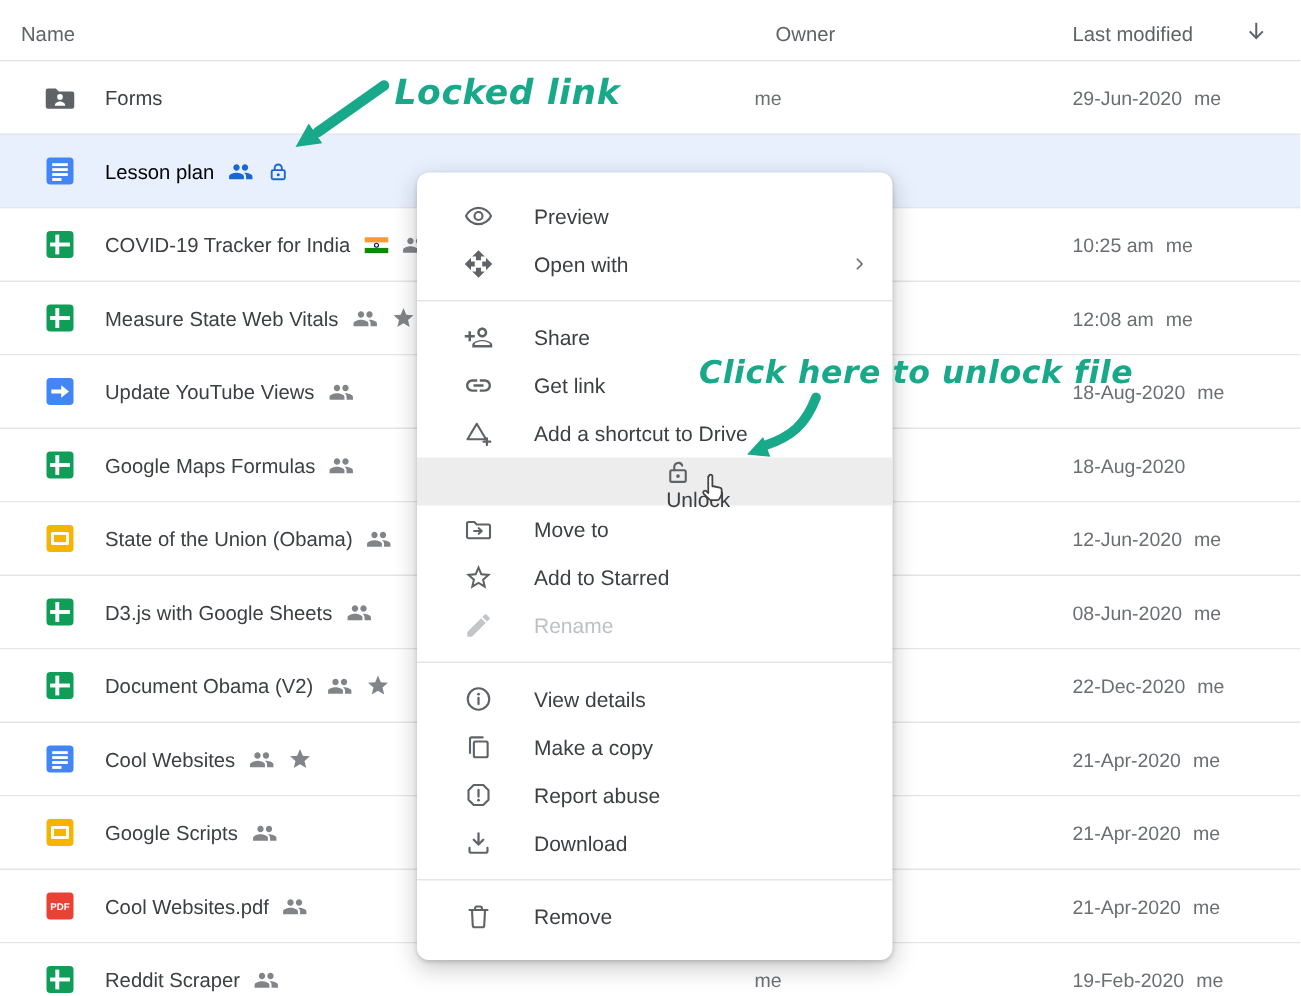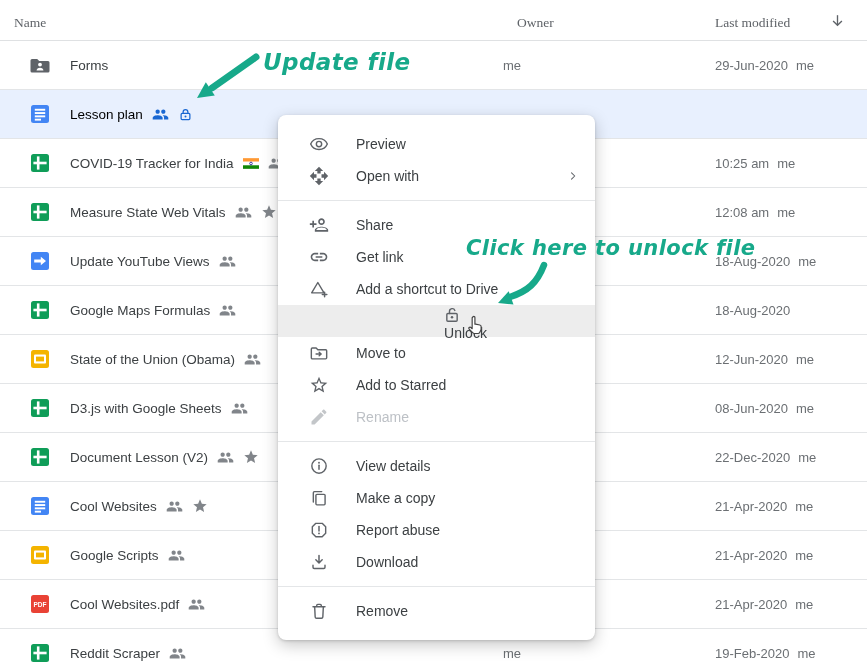--- a/index.html
+++ b/index.html
@@ -1,20 +1,20 @@
 <!DOCTYPE html>
 <html><head>
 <meta charset="utf-8">
 <style>
   html,body{margin:0;padding:0;background:#fff;}
   .screen{position:relative;width:867px;height:664px;background:#fff;overflow:hidden;
           font-family:"Liberation Sans","DejaVu Sans",sans-serif;}
   
   .hdr{position:relative;height:40px;border-bottom:1px solid #dfe1e3;}
-  .hdr .h{position:absolute;top:16px;font-size:13.5px;font-weight:500;color:#5f6368;line-height:13px;font-family:Liberation Serif, serif;}
+  .hdr .h{position:absolute;top:16px;font-size:13.5px;font-weight:500;color:#5f6368;line-height:13px;}
   .h-name{left:14px;}
   .h-owner{left:517px;}
   .h-mod{left:715px;}
   .h-sort{position:absolute;left:829px;top:12px;width:17px;height:17px;color:#5f6368;}
   
   .row{position:relative;height:48px;border-bottom:1px solid #e3e5e7;background:#fff;}
   .row.selected{background:#e8f0fe;}
   .f-icon{position:absolute;left:28px;top:12px;width:24px;height:24px;}
   .f-namewrap{position:absolute;left:70px;top:0;height:48px;display:flex;align-items:center;gap:9px;}
   .f-name{font-size:13.5px;font-weight:500;color:#3c4043;white-space:nowrap;}
@@ -214,21 +214,21 @@
        <span class="f-owner">me</span>
        <span class="f-date"><span>08-Jun-2020</span><span class="by">me</span></span>
      </div>
       <div class="row">
        <span class="f-icon"><svg viewBox="0 0 24 24" width="24" height="24">
             <rect x="3" y="3" width="18" height="18" rx="2.5" fill="#0f9d58"></rect>
             <rect x="8.9" y="5.4" width="2.6" height="13.2" fill="#fff"></rect>
             <rect x="5.4" y="10.7" width="13.2" height="2.6" fill="#fff"></rect>
           </svg></span>
        <span class="f-namewrap">
-         <span class="f-name">Document Lesson (V2)</span>
+         <span class="f-name">Document Obama (V2)</span>
           <span class="badge badge-people">
             <svg viewBox="0 0 24 24" width="17" height="17">
               <path d="M16 11c1.66 0 2.99-1.34 2.99-3S17.66 5 16 5c-1.66 0-3 1.34-3 3s1.34 3 3 3zm-8 0c1.66 0 2.99-1.34 2.99-3S9.66 5 8 5C6.34 5 5 6.34 5 8s1.34 3 3 3zm0 2c-2.33 0-7 1.17-7 3.5V19h14v-2.5c0-2.33-4.67-3.5-7-3.5zm8 0c-.29 0-.62.02-.97.05 1.16.84 1.97 1.97 1.97 3.45V19h6v-2.5c0-2.33-4.67-3.5-7-3.5z" fill="currentColor"></path>
             </svg>
           </span>
           <span class="badge badge-star">
             <svg viewBox="0 0 24 24" width="16" height="16">
               <path d="M12 17.27L18.18 21l-1.64-7.03L22 9.24l-7.19-.61L12 2 9.19 8.63 2 9.24l5.46 4.73L5.82 21z" fill="currentColor"></path>
             </svg>
           </span>
@@ -422,21 +422,21 @@
       <div class="sep"></div>
       <div class="mi">
          <span class="ic"><svg viewBox="0 0 24 24" width="20" height="20">
             <path d="M4.8 6.8h14.4M9.3 6.8V5.2A1.2 1.2 0 0 1 10.5 4h3a1.2 1.2 0 0 1 1.2 1.2v1.6M6.8 6.8l.6 12.3a1.6 1.6 0 0 0 1.6 1.5h6a1.6 1.6 0 0 0 1.6-1.5l.6-12.3" stroke="currentColor" fill="none" stroke-linecap="round" stroke-linejoin="round" stroke-width="1.7"></path>
           </svg></span>
          <span class="lb">Remove</span>
 
        </div>
     </div>
 
-  <div class="anno" id="anno1">Update file</div>
+  <div class="anno" id="anno1">Locked link</div>
   <div class="anno" id="anno2">Click here to unlock file</div>
 
   <svg class="overlay">
     <g>
       <path d="M256 57 L212 88" stroke="#17a98a" stroke-width="7" stroke-linecap="round" fill="none"></path>
       <polygon points="197,98 205.8,82.3 214.8,95.5" fill="#17a98a"></polygon>
     </g>
     <g>
       <path d="M544 265 C537 283 528 291 510 297" stroke="#17a98a" stroke-width="6.5" stroke-linecap="round" fill="none"></path>
       <polygon points="498,303 508.7,291.3 513.5,304.5" fill="#17a98a"></polygon>

